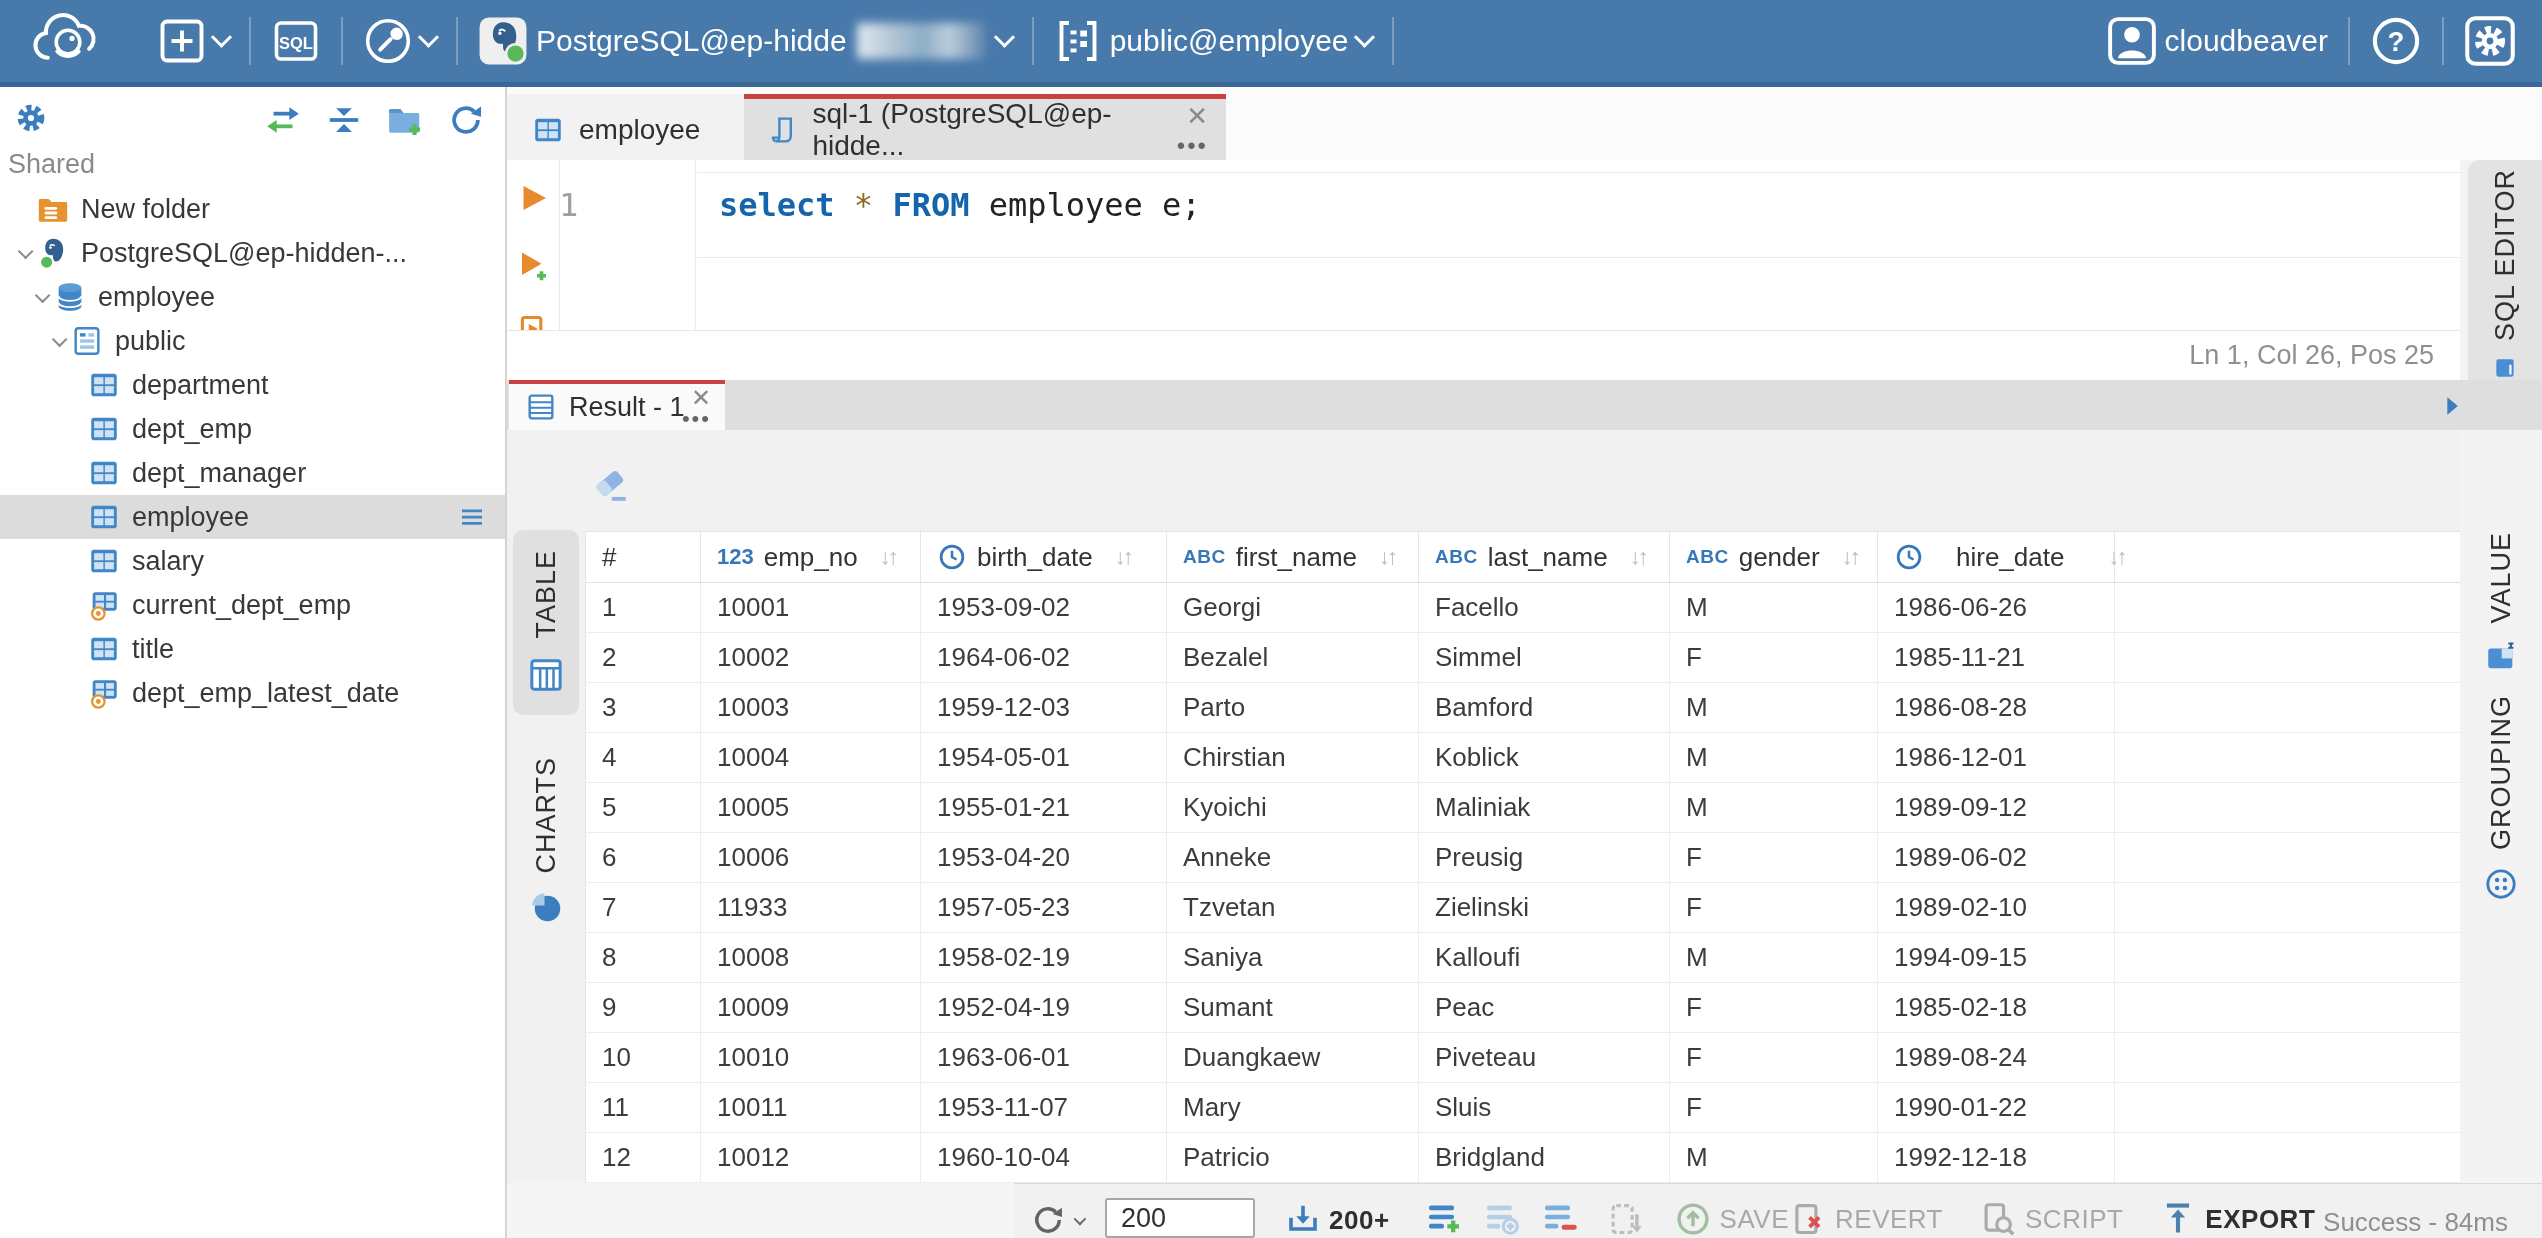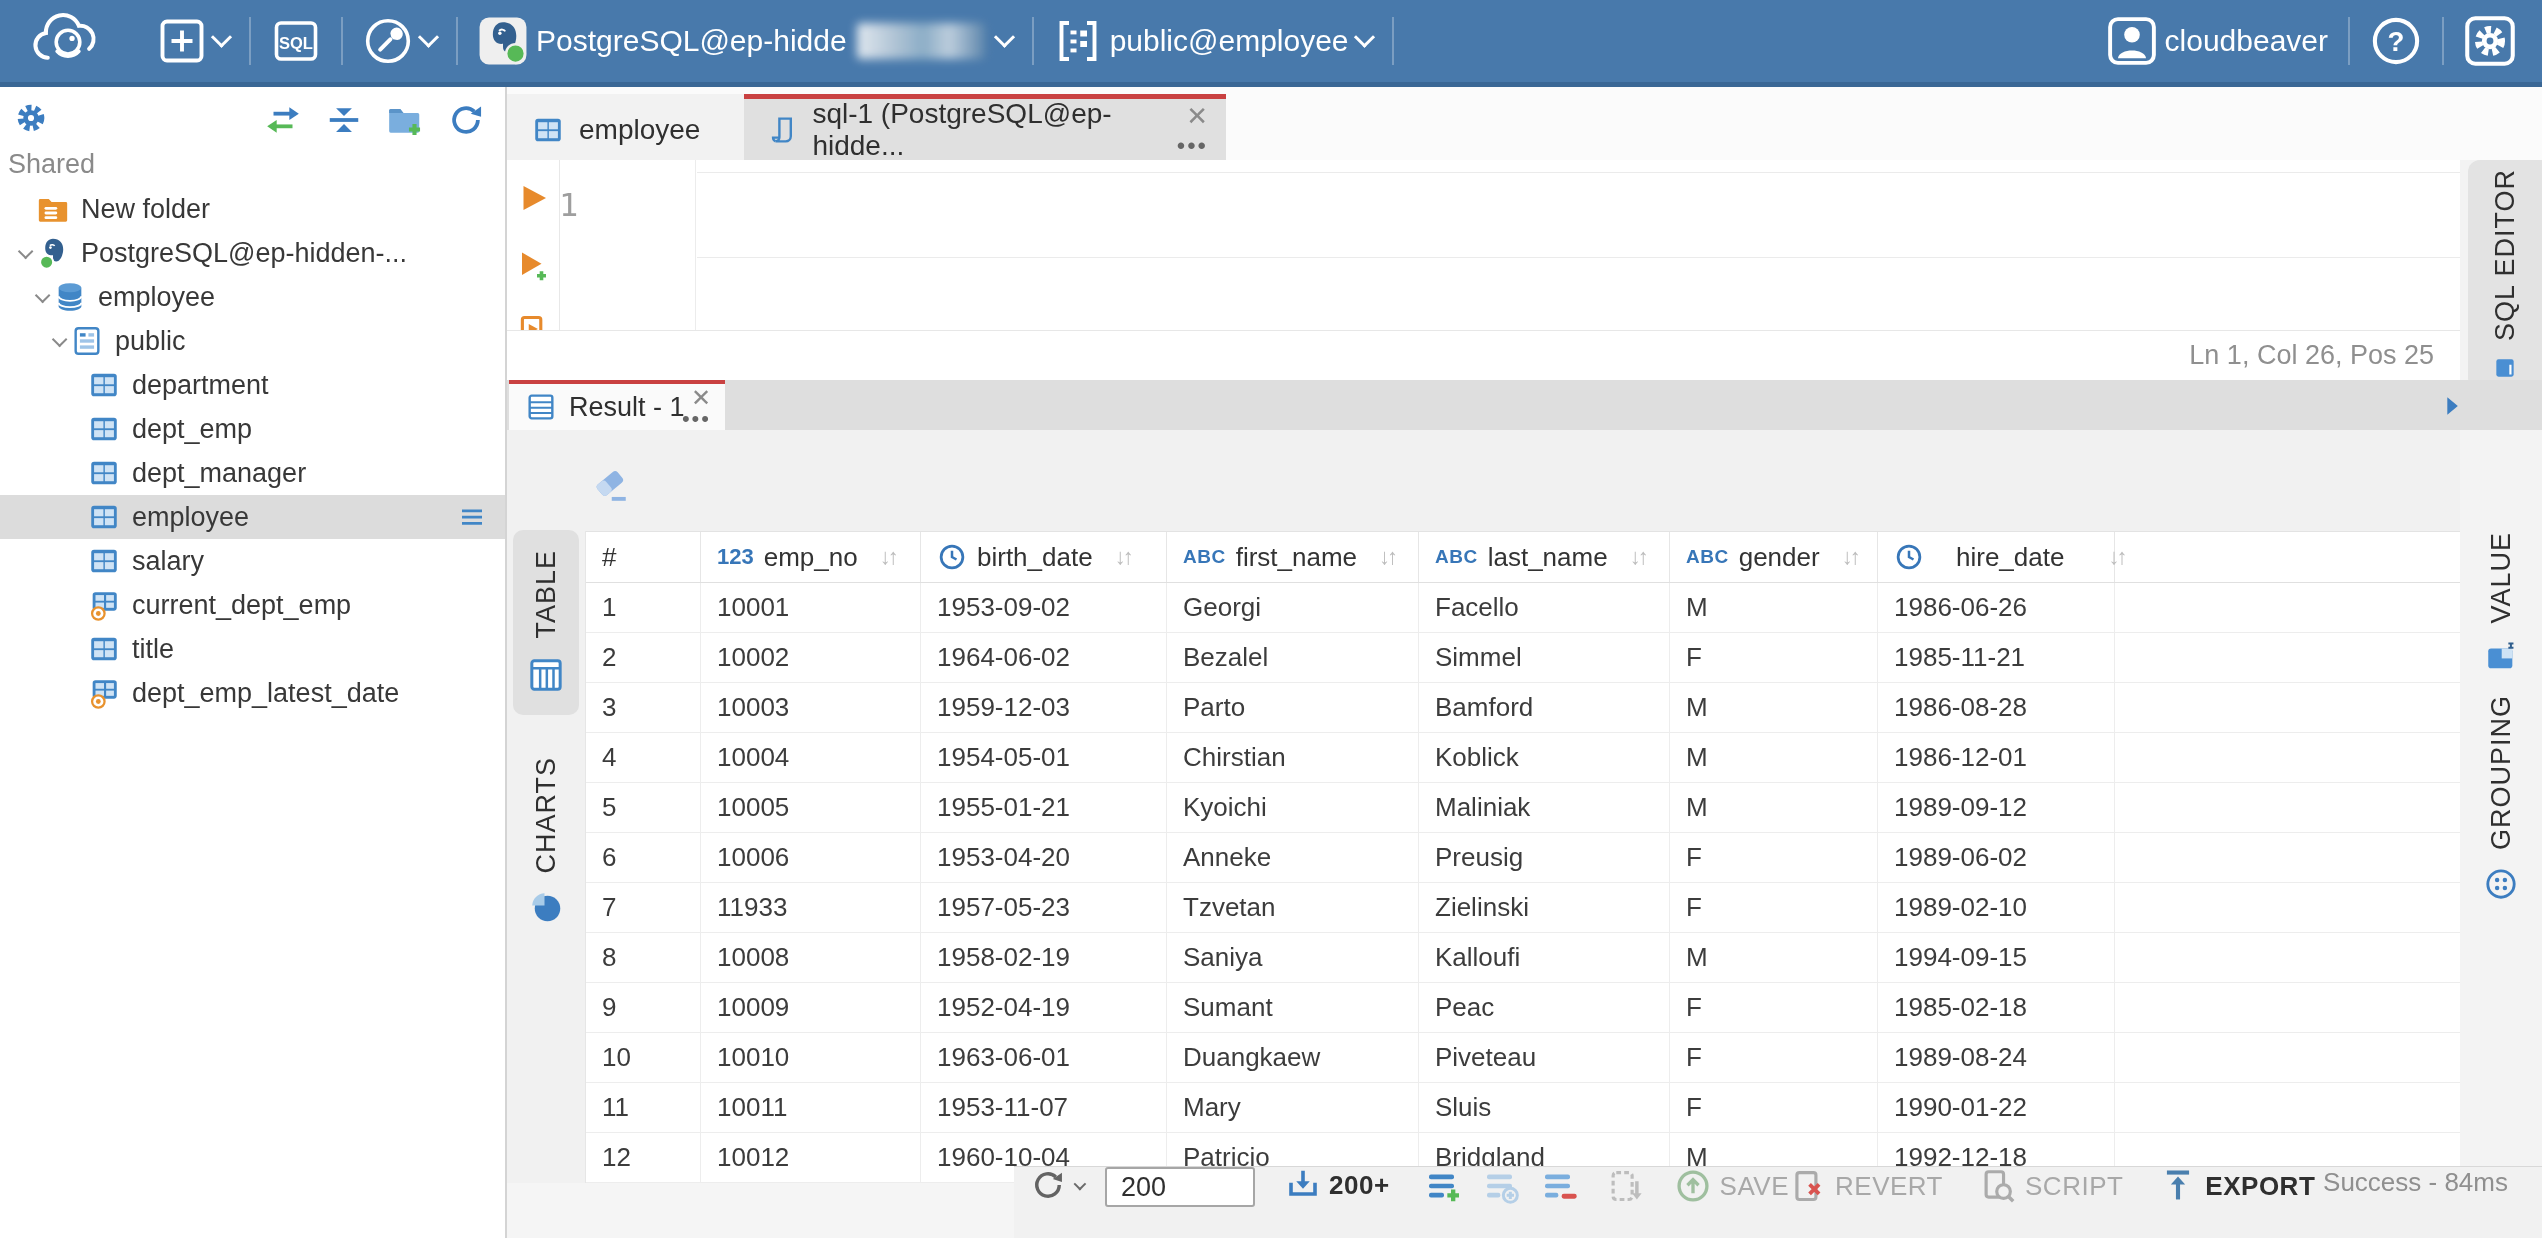--- a/index.html
+++ b/index.html
@@ -111,22 +111,22 @@
   .hcell { display:flex; align-items:center; gap:10px; padding-left:16px; font-size:26px; color:#333;
            border-right:1px solid #e6e6e6; flex:none; }
   .sort { color:#bdbdbd; font-size:22px; letter-spacing:-3px; margin-left:12px; }
   .t123 { color:#3776b8; font-weight:bold; font-size:22px; }
   .tabc { color:#3776b8; font-weight:bold; font-size:19px; letter-spacing:.5px; }
   .drow { display:flex; height:50px; border-bottom:1px solid #ededed; }
   .dcell { display:flex; align-items:center; padding-left:16px; font-size:26px; color:#3c3c3c;
            border-right:1px solid #ededed; flex:none; overflow:hidden; white-space:nowrap; }
 
   
-  .btoolbar { position:absolute; left:507px; right:0; bottom:0; height:72px; background:#f1f1f1;
-              border-top:1px solid #d8d8d8; display:flex; align-items:flex-start; padding-left:16px; }
+  .btoolbar { position:absolute; left:507px; right:0; bottom:0; height:55px; background:#f1f1f1;
+              border-top:1px solid #d8d8d8; display:flex; align-items:flex-end; padding-left:16px; }
   .tbtn { display:flex; align-items:center; gap:8px; flex:none; }
   .fetch-input { width:150px; height:40px; border:2px solid #a6a6a6; border-radius:3px; background:#fff;
                  font-size:27px; color:#2f2f2f; padding-left:14px; outline:none;
                  font-family:"Liberation Sans",sans-serif; }
   .tlabel { font-size:26px; letter-spacing:.5px; }
   .lab-dark { color:#2f2f2f; font-weight:bold; }
   .lab-gray { color:#a8a8a8; }
   .success { position:absolute; right:34px; font-size:26px; color:#8f8f8f; }
   .chev-sm { width:9px; height:9px; border-right:2.5px solid #6a6a6a; border-bottom:2.5px solid #6a6a6a;
              transform:rotate(45deg) translateY(-2px); display:inline-block; }
@@ -470,20 +470,21 @@
       <svg width="34" height="38" viewBox="0 0 24 24">
           <rect x="4.5" y="2.5" width="13" height="16" rx="1.5" fill="none" stroke="#e78a2c" stroke-width="2.2"></rect>
           <polygon points="9,7 15.5,10.5 9,14" fill="#e78a2c"></polygon>
           <path d="M4.5 21.5h13" stroke="#e78a2c" stroke-width="2.4"></path>
         </svg>
     </div>
   </div>
   <div class="linenum-col"></div>
   <div class="cur-line"></div>
   <div class="lnum">1</div>
+  <div class="code-line"><span class="tok-kw">select</span><span> </span><span class="tok-star">*</span><span> </span><span class="tok-kw">FROM</span><span> employee e;</span></div>
 </div>
 
 <div class="statusbar">
   <span>Ln 1, Col 26, Pos 25</span>
 </div>
 
 <div class="right-strip">
   <div class="top-white"></div>
   <div class="sql-ed-tab">
     <span class="vtxt">SQL EDITOR</span>

